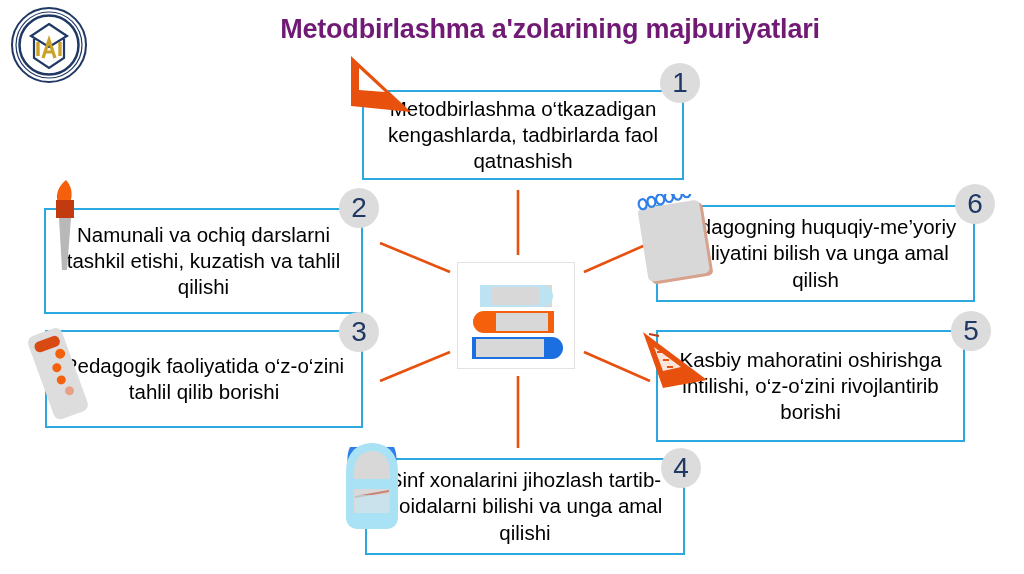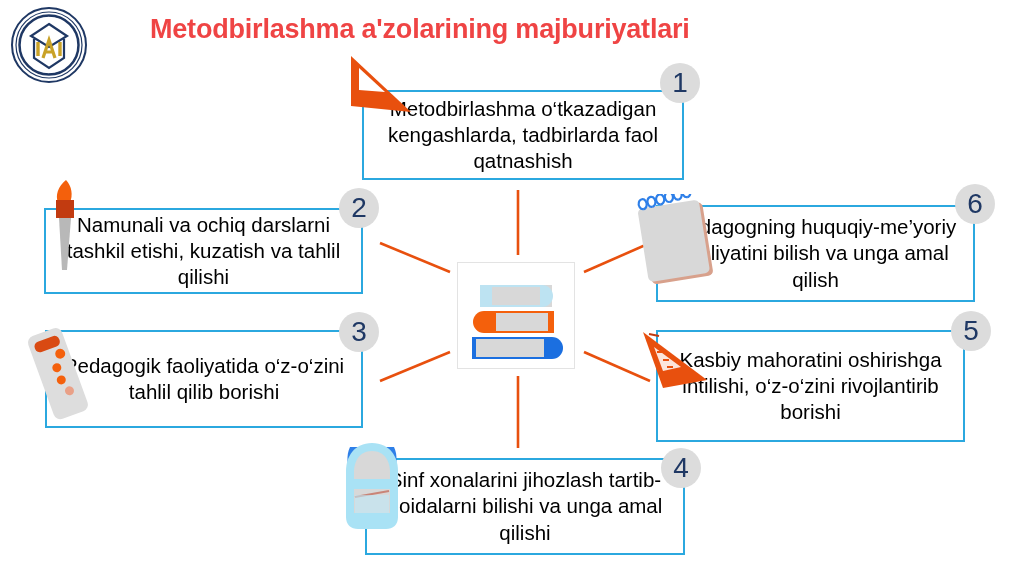--- a/index.html
+++ b/index.html
@@ -17,23 +17,24 @@
     background: #ffffff;
     overflow: hidden;
   }
 
   
   #title {
     position: absolute;
     left: 150px;
     top: 14px;
     width: 800px;
+    text-align: center;
     font-size: 27px;
     font-weight: bold;
-    color: #ef4444;
+    color: #701a75;
     letter-spacing: -0.2px;
     white-space: nowrap;
   }
 
   
   #logo {
     position: absolute;
     left: 10px;
     top: 6px;
     width: 78px;
@@ -72,21 +73,21 @@
     justify-content: center;
     text-align: center;
     color: #000000;
     font-size: 20.5px;
     line-height: 1.27;
     padding: 2px 6px;
   }
   .box .txt { display: block; width: 100%; }
 
   #box1 { left: 362px; top: 90px;  width: 322px; height: 90px; }
-  #box2 { left: 44px;  top: 208px; width: 319px; height: 86px; }
+  #box2 { left: 44px;  top: 208px; width: 319px; height: 106px; }
   #box3 { left: 45px;  top: 330px; width: 318px; height: 98px; }
   #box4 { left: 365px; top: 458px; width: 320px; height: 97px; }
   #box5 { left: 656px; top: 330px; width: 309px; height: 112px; }
   #box6 { left: 656px; top: 205px; width: 319px; height: 97px; }
 
   
   .badge {
     position: absolute;
     width: 40px;
     height: 40px;

